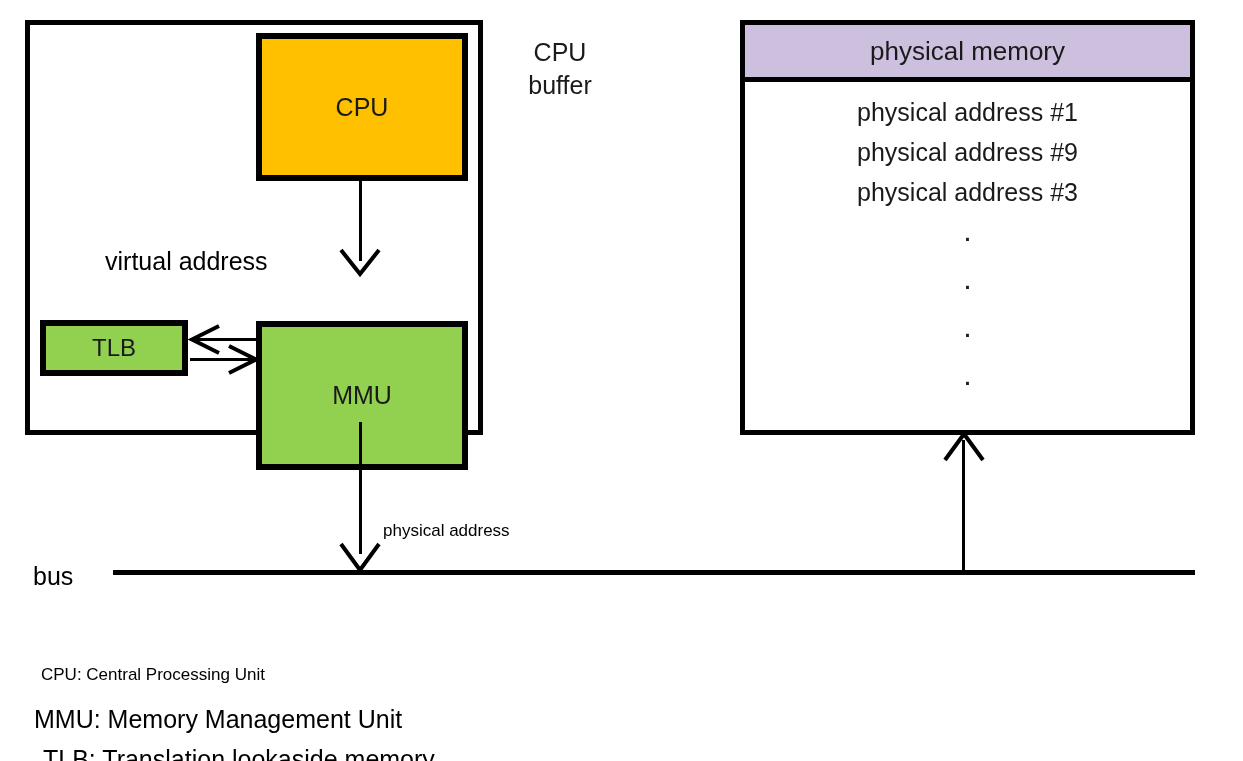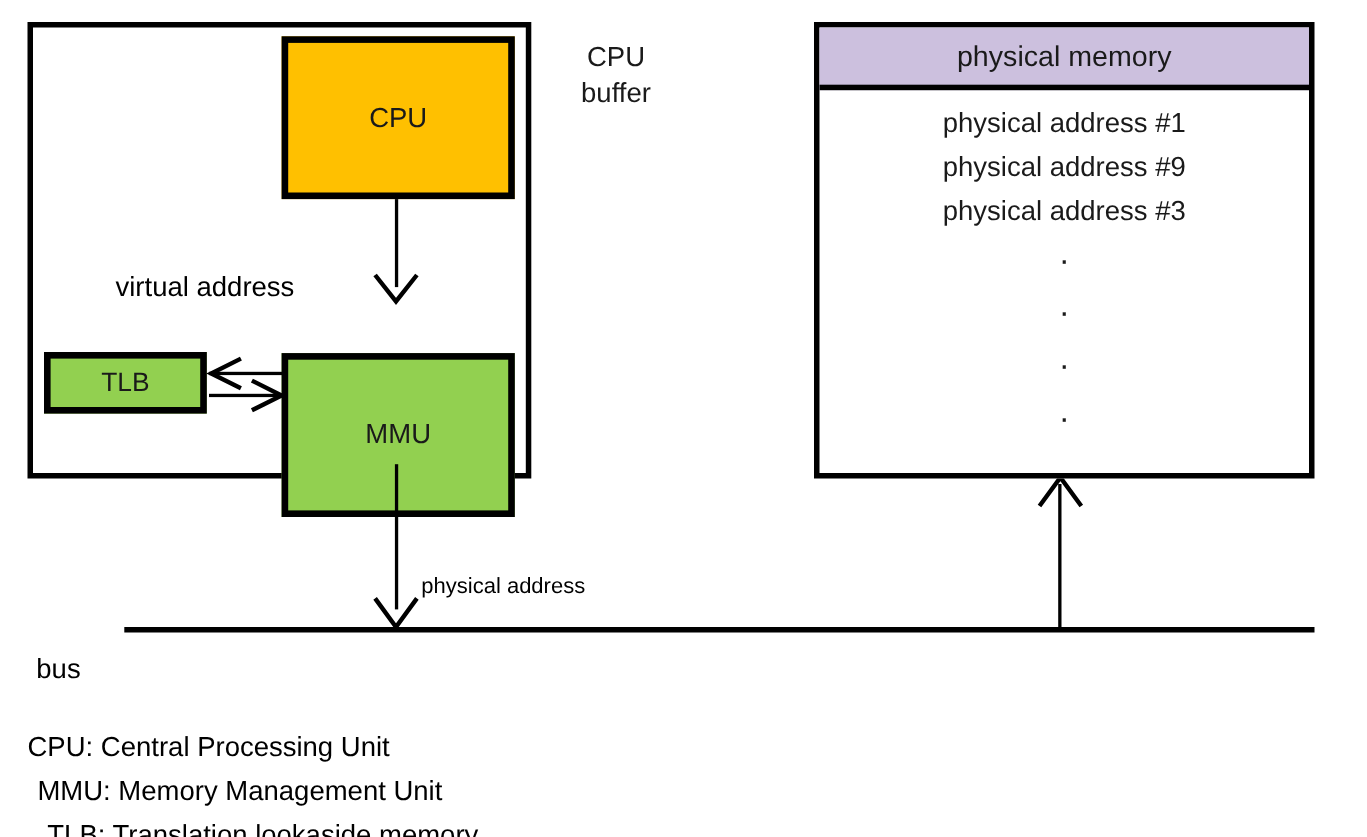--- a/index.html
+++ b/index.html
@@ -196,23 +196,23 @@
   <div class="hline" style="left:190px; top:358px; width:68px;"></div>
   <svg class="arrow" style="left:227px; top:344px;" width="32" height="32" viewBox="0 0 32 32">
     <path d="M2 2 L29 15.5 L2 29" fill="none" stroke="#000000" stroke-width="4"></path>
   </svg>
 
   <div class="vline" style="left:359px; top:422px; height:132px;"></div>
   <svg class="arrow" style="left:339px; top:542px;" width="42" height="30" viewBox="0 0 42 30">
     <path d="M2 2 L21 28 L40 2" fill="none" stroke="#000000" stroke-width="4"></path>
   </svg>
 
-  <div class="txt" style="left:383px; top:483px; font-size:20px;">physical address</div>
-
-  <div class="txt" style="left:33px; top:556px; font-size:25px;">bus</div>
+  <div class="txt" style="left:383px; top:483px; font-size:17px;">physical address</div>
+
+  <div class="txt" style="left:33px; top:524px; font-size:25px;">bus</div>
   <div class="bus-line"></div>
 
   <div class="vline" style="left:962px; top:440px; height:132px;"></div>
   <svg class="arrow" style="left:943px; top:432px;" width="42" height="30" viewBox="0 0 42 30">
     <path d="M2 28 L21 2 L40 28" fill="none" stroke="#000000" stroke-width="4"></path>
   </svg>
 
   <div id="phys-mem">
     <div id="phys-mem-header">
       <span>physical memory</span>
@@ -222,17 +222,17 @@
       <div class="addr-row">physical address #9</div>
       <div class="addr-row">physical address #3</div>
 
       <div class="dots" style="top:140px;">·</div>
       <div class="dots" style="top:188px;">·</div>
       <div class="dots" style="top:236px;">·</div>
       <div class="dots" style="top:284px;">·</div>
     </div>
   </div>
 
-  <div class="txt" style="left:25px; top:627px; font-size:25px;">CPU: Central Processing Unit</div>
+  <div class="txt" style="left:41px; top:627px; font-size:17px;">CPU: Central Processing Unit</div>
   <div class="txt" style="left:34px; top:667px; font-size:25px;">MMU: Memory Management Unit</div>
   <div class="txt" style="left:43px; top:707px; font-size:25px;">TLB: Translation lookaside memory</div>
 
 </div>
 
 </body></html>

